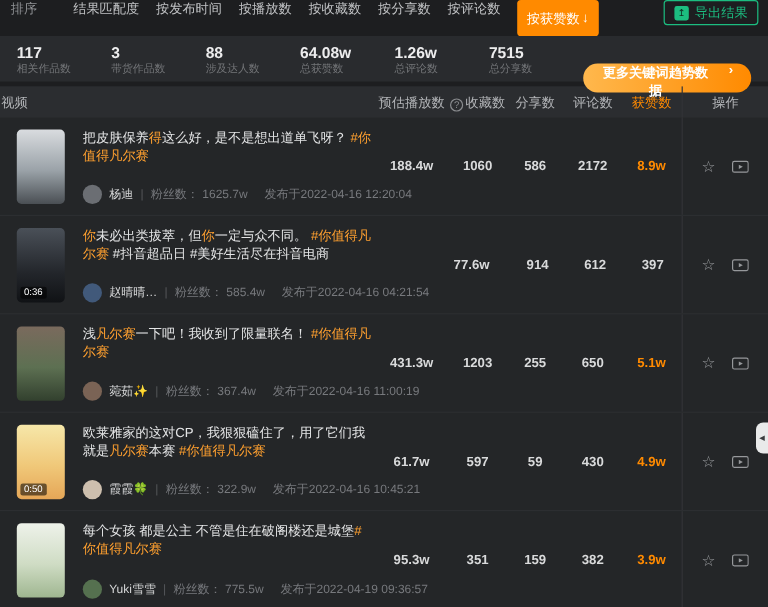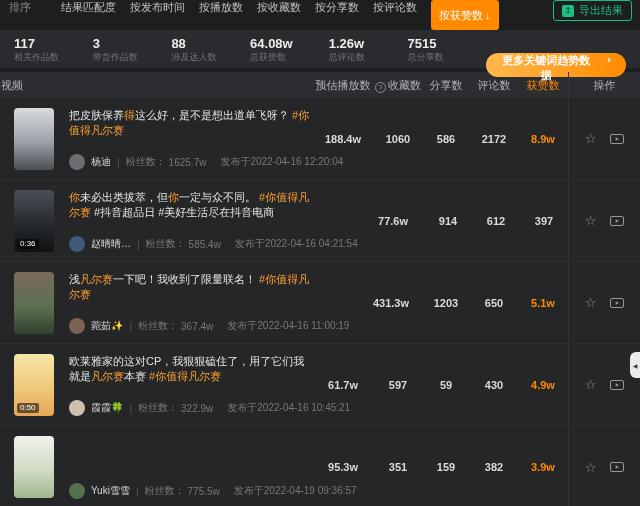--- a/index.html
+++ b/index.html
@@ -220,20 +220,21 @@
           <span class="author">菀茹✨</span>
           <span class="sep">|</span>
           <span class="fans-label">粉丝数：</span>
           <span class="fans">367.4w</span>
           <span class="published">发布于2022-04-16 11:00:19</span>
         </div>
       </div>
     </div>
     <div class="col col-play metric">431.3w</div>
     <div class="col metric">1203</div>
+    <div class="col metric">255</div>
     <div class="col metric">650</div>
     <div class="col col-like metric metric-like">5.1w</div>
     <div class="col-ops">
       <span class="icon-star">☆</span>
       <span class="icon-video">
         <svg width="14" height="12" viewBox="0 0 14 12">
           <rect x="0.5" y="1.5" width="13" height="9" rx="1.5" fill="none" stroke="#96989b"></rect>
           <path d="M5.7 4.2 L9 6 L5.7 7.8 Z" fill="#96989b"></path>
         </svg>
       </span>
@@ -272,20 +273,21 @@
       </span>
     </div>
   </div>
 
   <div class="row">
     <div class="cell-video">
       <div class="thumb">
         
       </div>
       <div class="vcontent">
+        <div class="vtitle"><span>每个女孩 都是公主 不管是住在破阁楼还是城堡</span><span class="hl">#你值得凡尔赛</span></div>
         <div class="vmeta">
           <span class="avatar"></span>
           <span class="author">Yuki雪雪</span>
           <span class="sep">|</span>
           <span class="fans-label">粉丝数：</span>
           <span class="fans">775.5w</span>
           <span class="published">发布于2022-04-19 09:36:57</span>
         </div>
       </div>
     </div>

